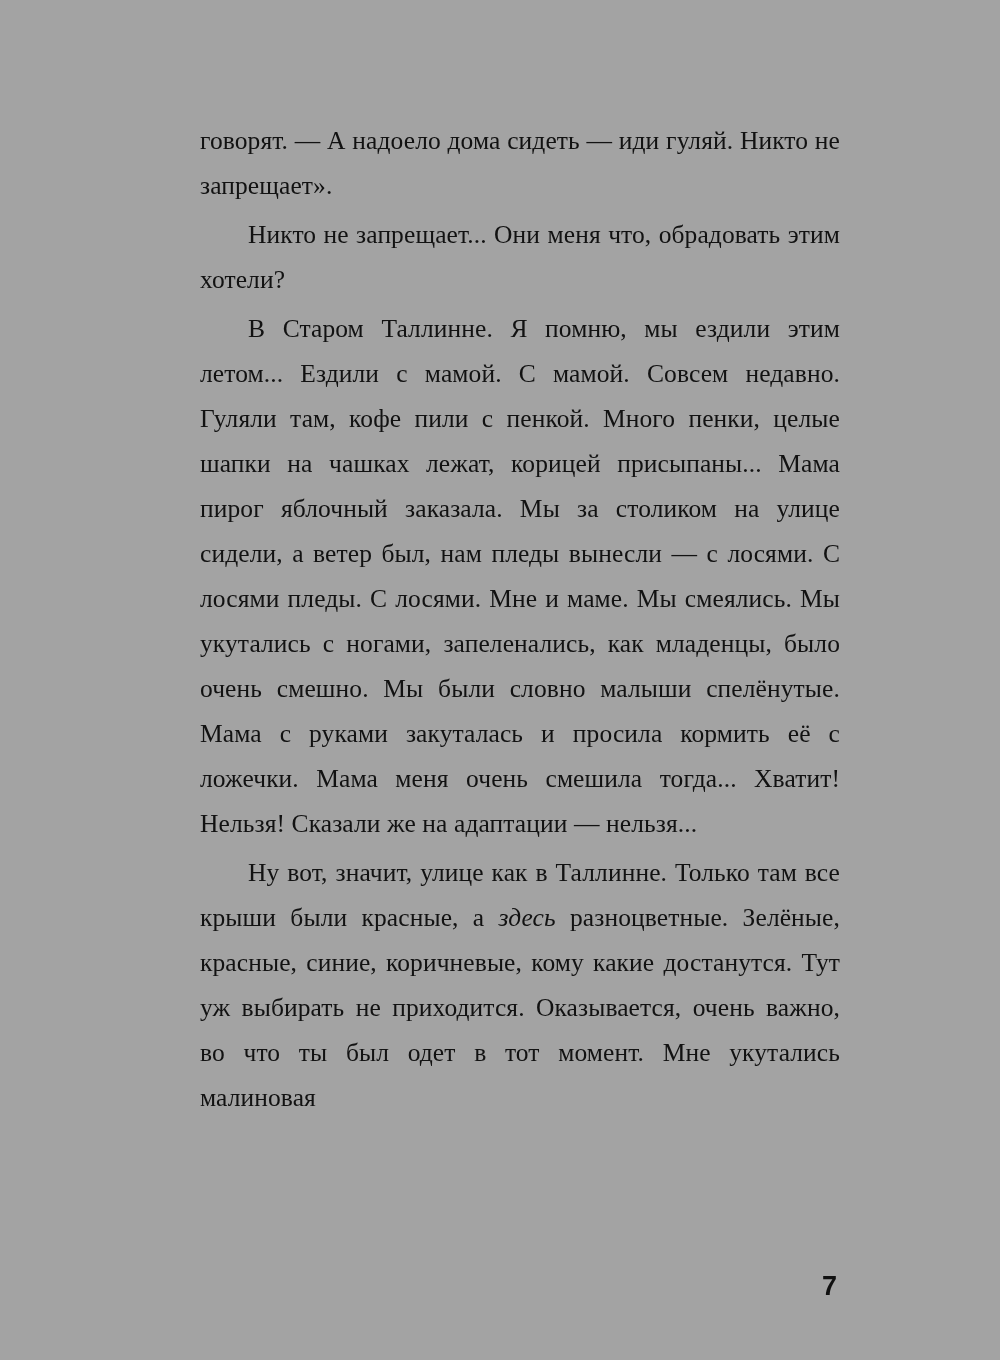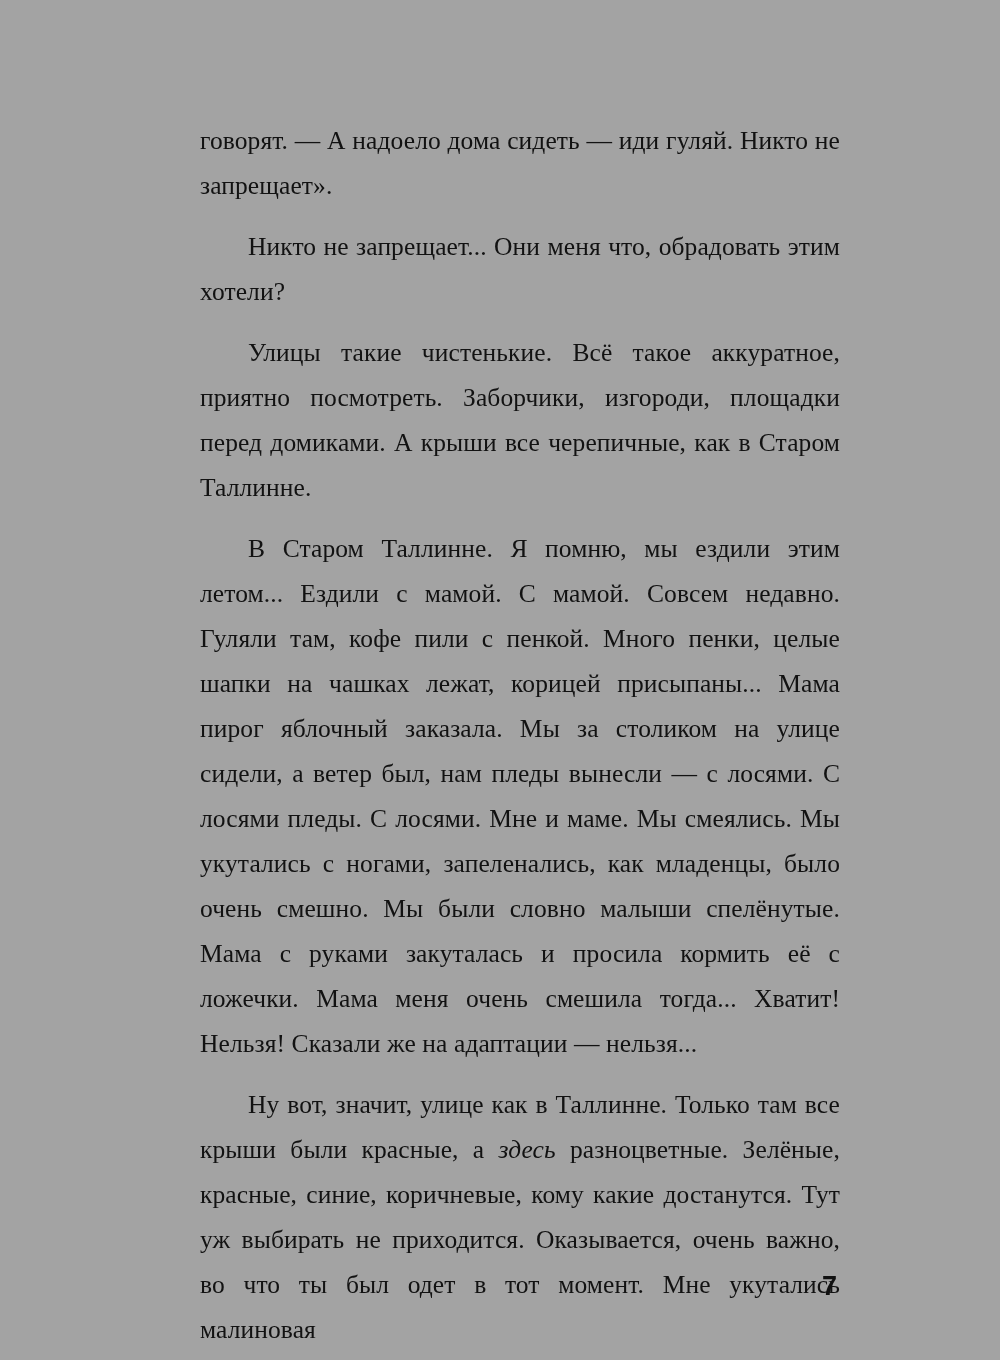--- a/index.html
+++ b/index.html
@@ -33,21 +33,21 @@
     margin: 0;
     font-size: 25.5px;
     line-height: 45px;
     text-align: justify;
     text-justify: inter-word;
     letter-spacing: 0.1px;
     color: #121212;
     hyphens: manual;
   }
   .para + .para {
-    margin-top: 16px;
+    margin-top: 4px;
   }
   .para.indent {
     text-indent: 48px;
   }
   .para em {
     font-style: italic;
   }
   .page-number {
     position: absolute;
     right: 163px;
@@ -63,21 +63,20 @@
 <body>
 
 <div class="page">
 
   <div class="text-column">
 
     <p class="para">говорят. — А надоело дома сидеть — иди гуляй. Никто не запрещает».</p>
 
     <p class="para indent">Никто не запрещает... Они меня что, обрадовать этим хотели?</p>
 
-    <p class="para indent">Улицы такие чистенькие. Всё такое аккуратное, приятно посмотреть. Заборчики, изгороди, площадки перед домиками. А крыши все черепичные, как в Старом Таллинне.</p>
 
     <p class="para indent">В Старом Таллинне. Я помню, мы ездили этим летом... Ездили с мамой. С мамой. Совсем недавно. Гуляли там, кофе пили с пенкой. Много пенки, целые шапки на чашках лежат, корицей присыпаны... Мама пирог яблочный заказала. Мы за столиком на улице сидели, а ветер был, нам пледы вынесли — с лосями. С лосями пледы. С лосями. Мне и маме. Мы смеялись. Мы укутались с ногами, запеленались, как младенцы, было очень смешно. Мы были словно малыши спелёнутые. Мама с руками закуталась и просила кормить её с ложечки. Мама меня очень смешила тогда... Хватит! Нельзя! Сказали же на адаптации — нельзя...</p>
 
     <p class="para indent"><span>Ну вот, значит, улице как в Таллинне. Только там все крыши были красные, а </span><em>здесь</em><span> разноцветные. Зелёные, красные, синие, коричневые, кому какие достанутся. Тут уж выбирать не приходится. Оказывается, очень важно, во что ты был одет в тот момент. Мне укутались малиновая</span></p>
 
   </div>
 
   <div class="page-number">7</div>
 
 </div>

